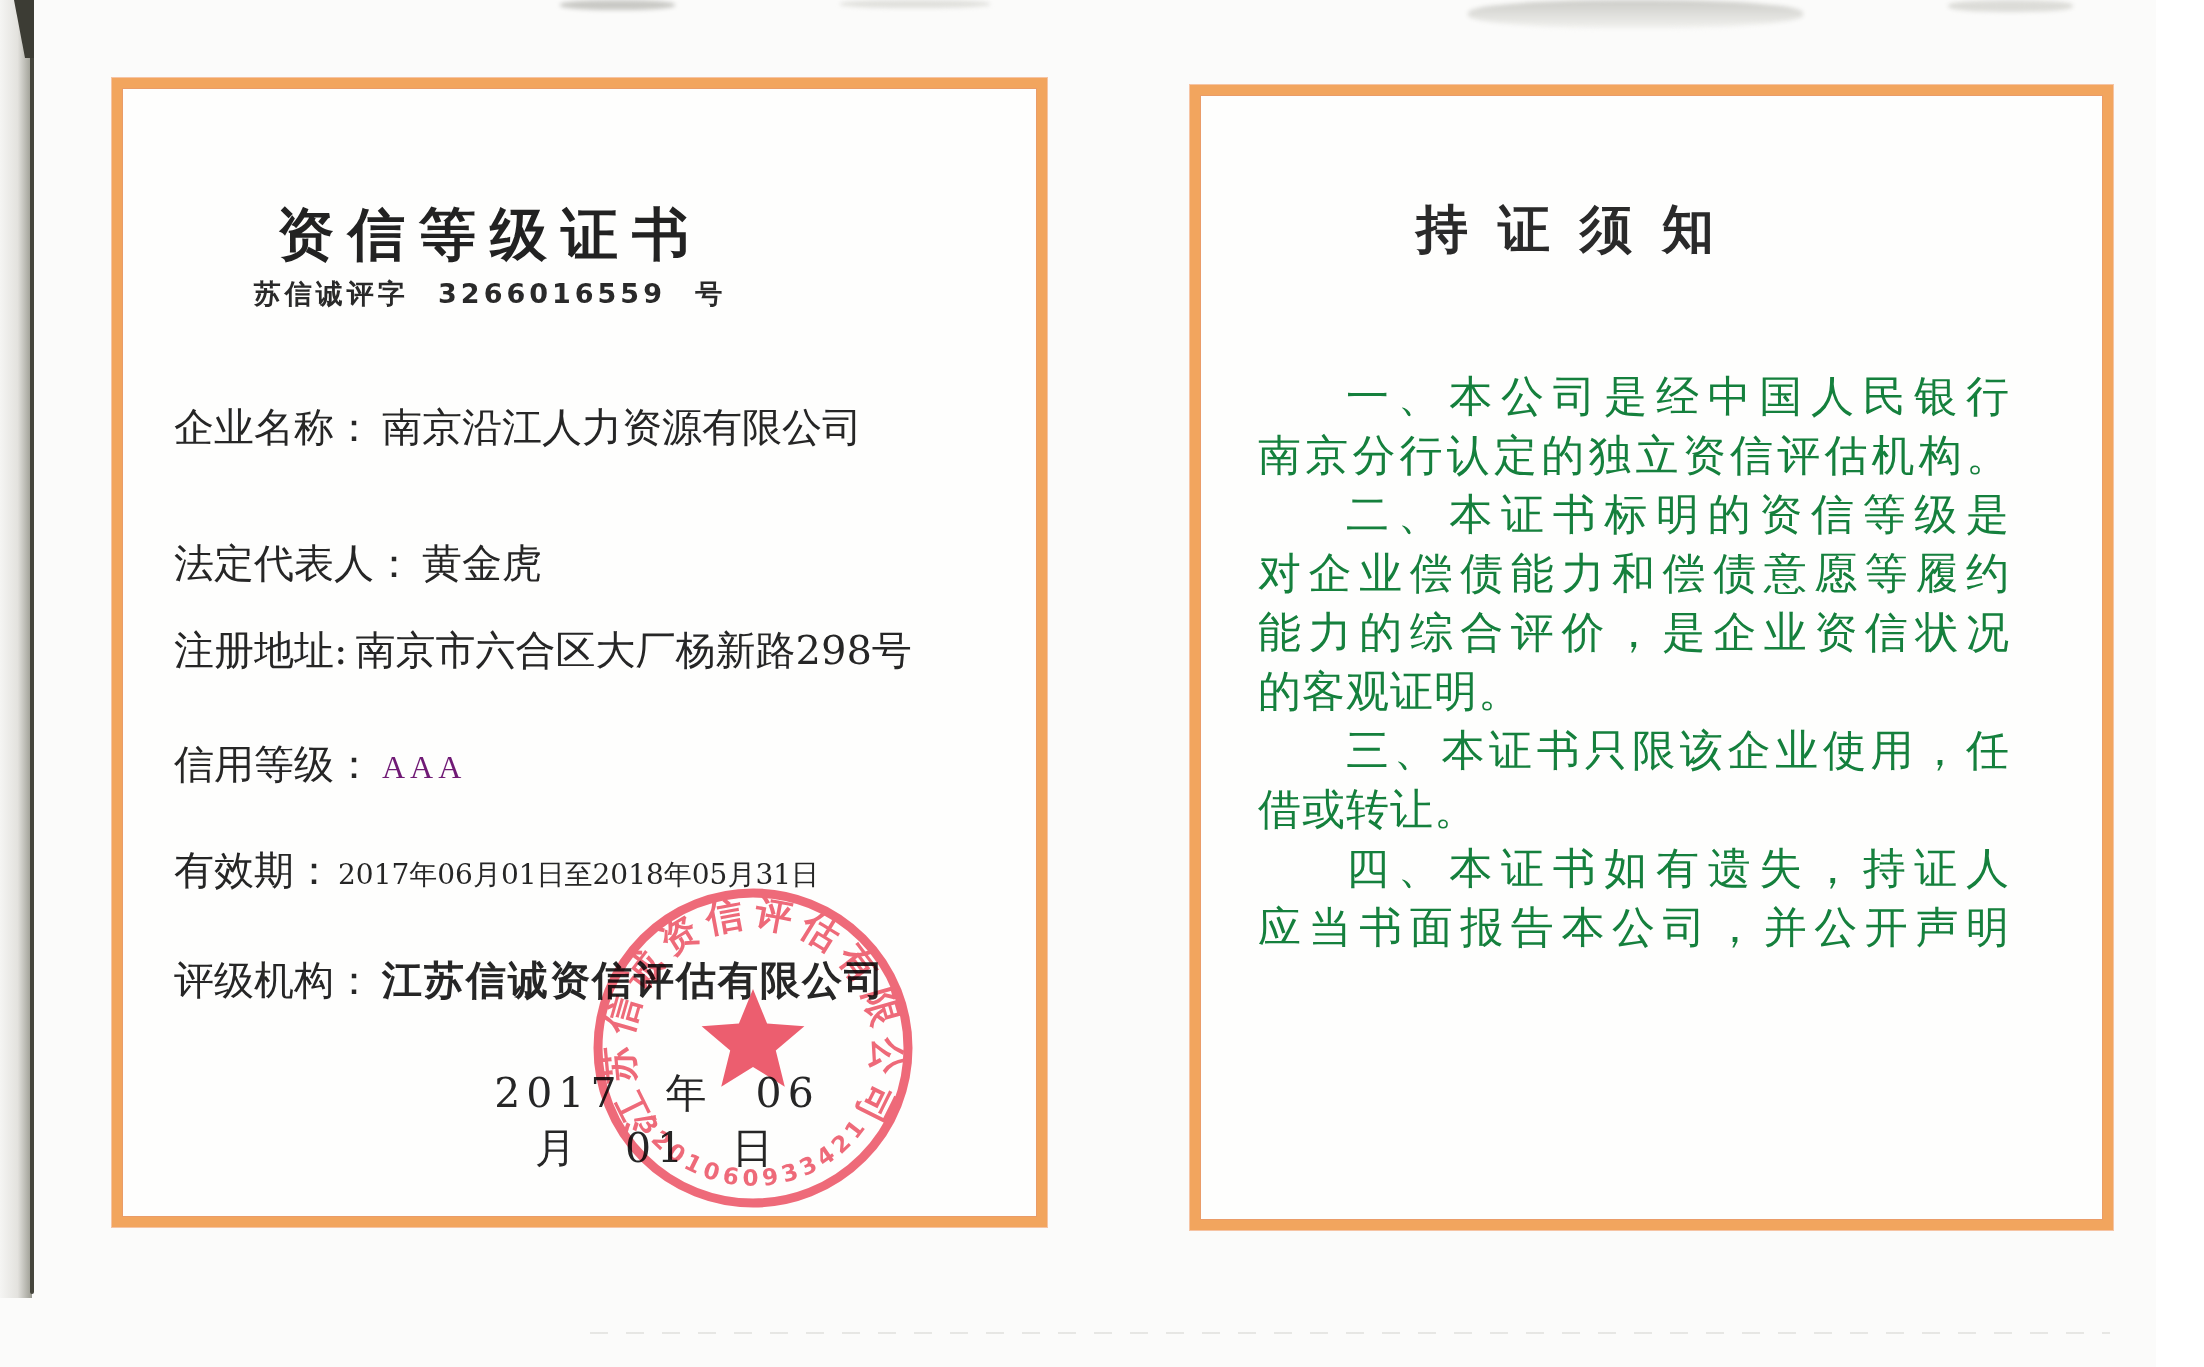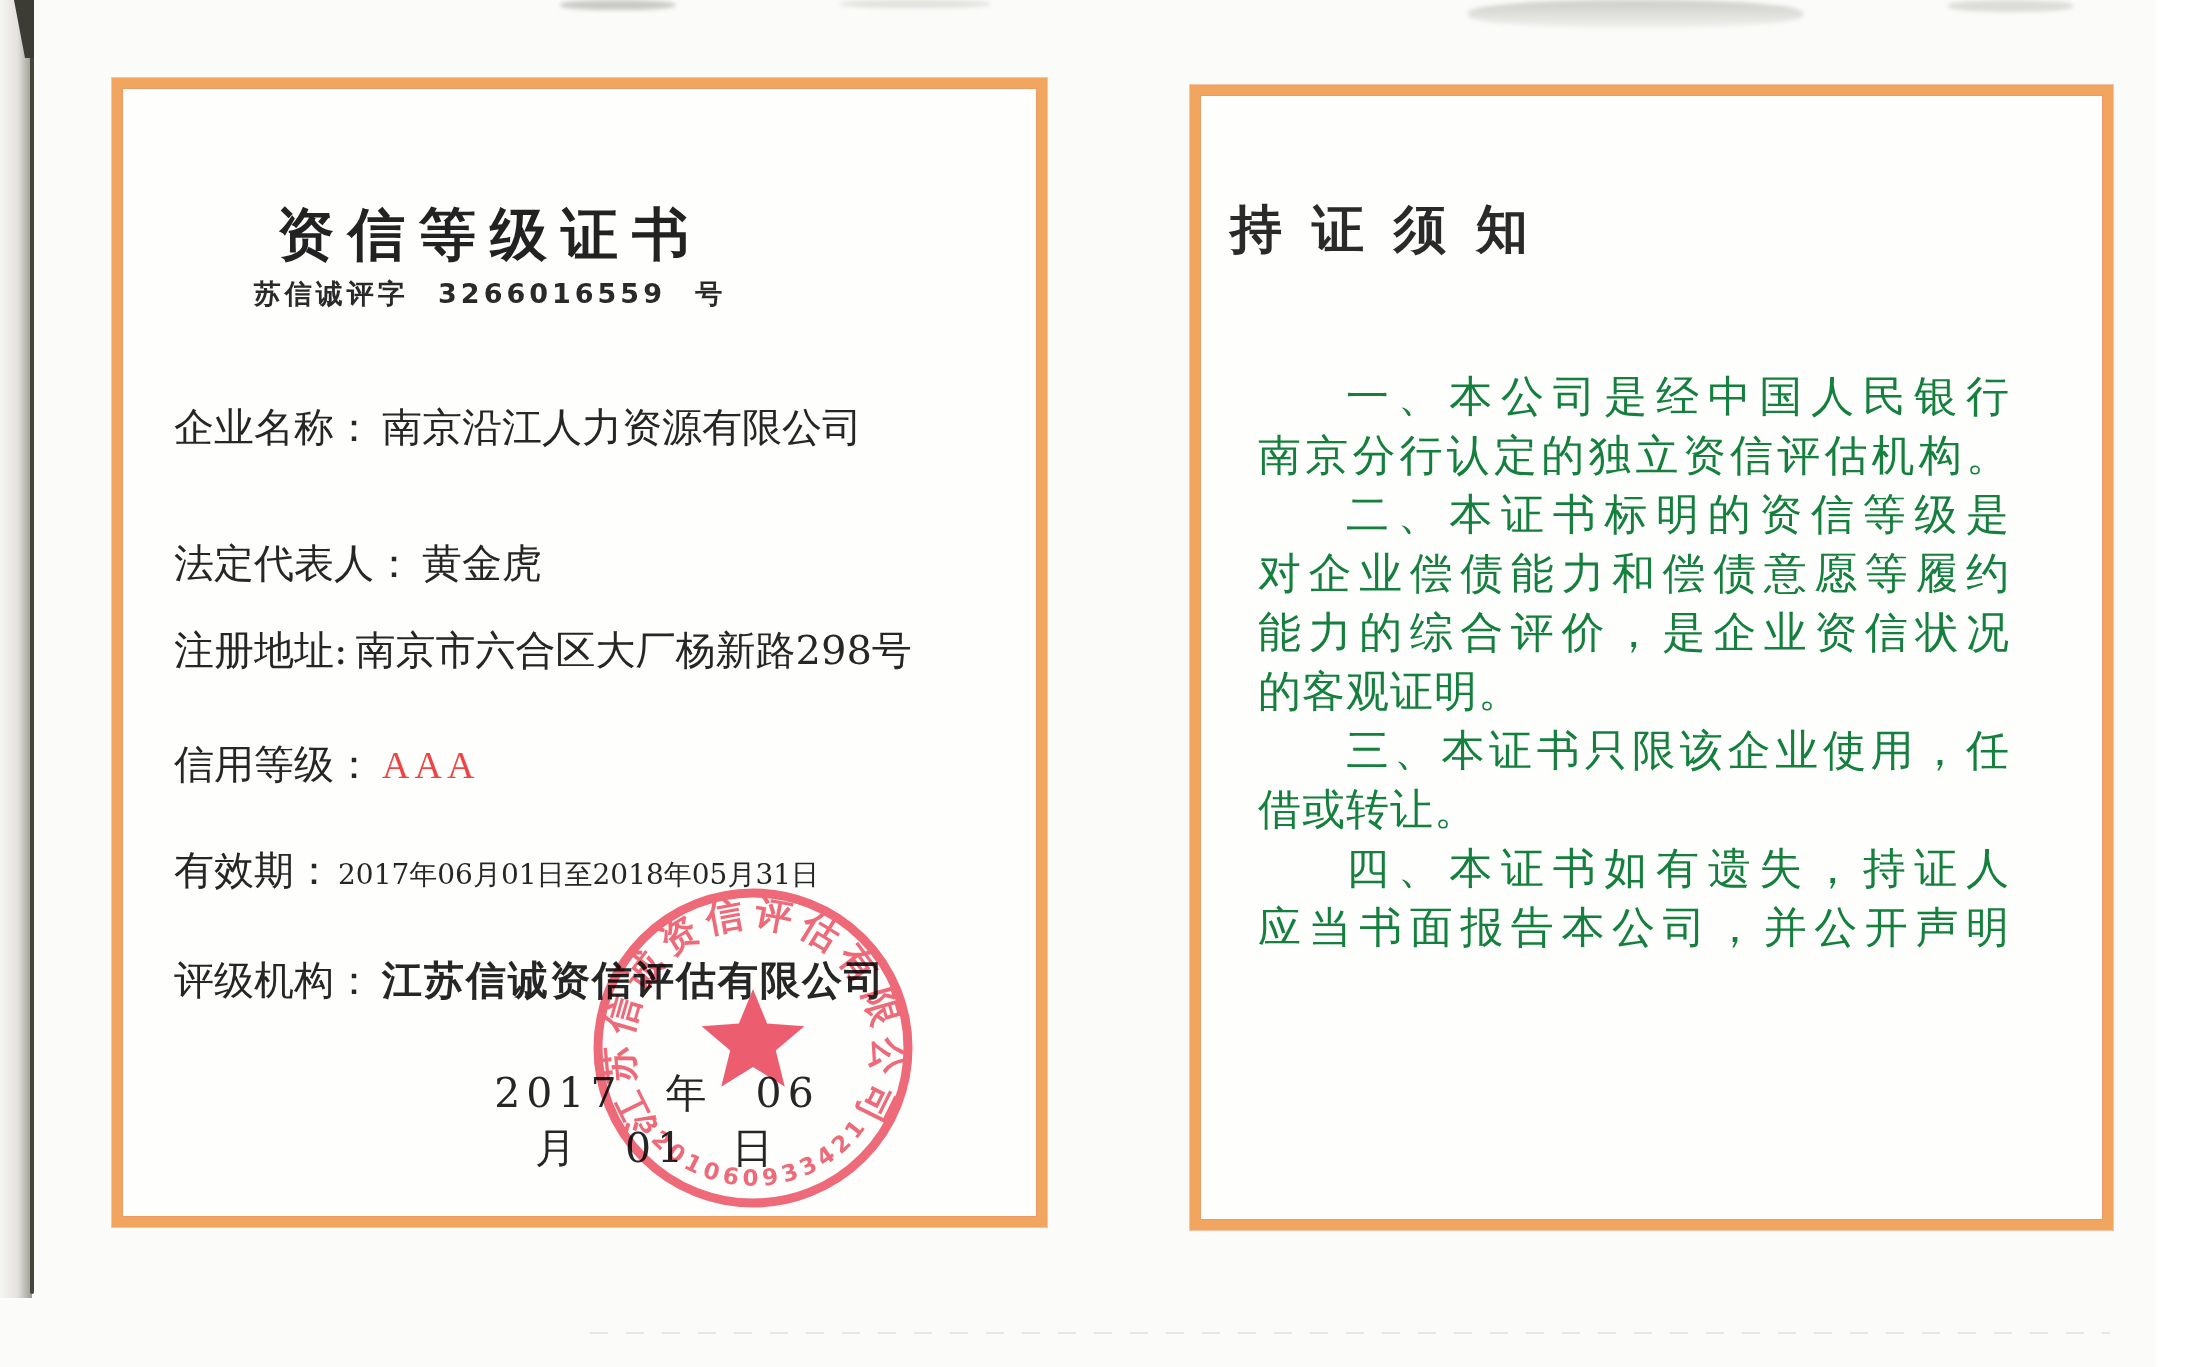--- a/index.html
+++ b/index.html
@@ -29,37 +29,37 @@
 
   
   .lp-title{position:absolute;left:0;top:109px;width:736px;text-align:center;
     font-family:"DejaVu Sans",sans-serif;font-weight:700;font-size:57px;letter-spacing:14px;color:#222;}
   .lp-subtitle{position:absolute;left:0;top:188px;width:736px;text-align:center;
     font-family:"DejaVu Sans",sans-serif;font-weight:700;font-size:27px;letter-spacing:4px;
     word-spacing:16px;color:#2a2a2a;}
   .field{position:absolute;left:52px;font-size:40px;white-space:nowrap;color:#262626;}
   .f1{top:312px}.f2{top:448px}.f3{top:535px}.f4{top:649px}.f5{top:755px}.f6{top:865px}
   .fvalue{margin-left:8px;}
-  .f4 .fvalue{color:#ef4444;font-size:38px;letter-spacing:5px;font-family:"Liberation Serif",serif;}
+  .f4 .fvalue{color:#701a75;font-size:32px;letter-spacing:5px;font-family:"Liberation Serif",serif;}
   .f5 .fvalue{font-size:28px;margin-left:4px;}
   .f6 .fvalue{font-weight:700;letter-spacing:2px;}
   .lp-date{position:absolute;left:330px;top:978px;width:410px;text-align:center;
     font-size:41px;letter-spacing:6px;word-spacing:24px;color:#262626;}
 
   
   .stamp{position:absolute;left:461px;top:790px;width:340px;height:340px;
     mix-blend-mode:multiply;opacity:.93;}
   .stamp svg{display:block;}
   .seal-company-text{font-family:"DejaVu Sans",sans-serif;font-weight:700;font-size:37px;
     letter-spacing:8px;fill:#ee5f70;}
   .seal-number-text{font-family:"DejaVu Sans",sans-serif;font-weight:700;font-size:23px;
     letter-spacing:5px;fill:#ee5f70;}
 
   
-  .rp-title{position:absolute;left:0;top:100px;width:730px;text-align:left;
+  .rp-title{position:absolute;left:0;top:100px;width:730px;text-align:center;
     font-weight:700;font-size:52px;letter-spacing:30px;text-indent:30px;color:#2a2a2a;}
   .rp-body{position:absolute;left:58px;top:272px;width:752px;font-size:43px;line-height:59px;
     color:#15803d;letter-spacing:1px;}
   .bline{text-align:justify;text-align-last:justify;}
   .bline.indent{padding-left:88px;}
   .bline.last{text-align-last:left;}
 </style>
 </head>
 <body>
 

